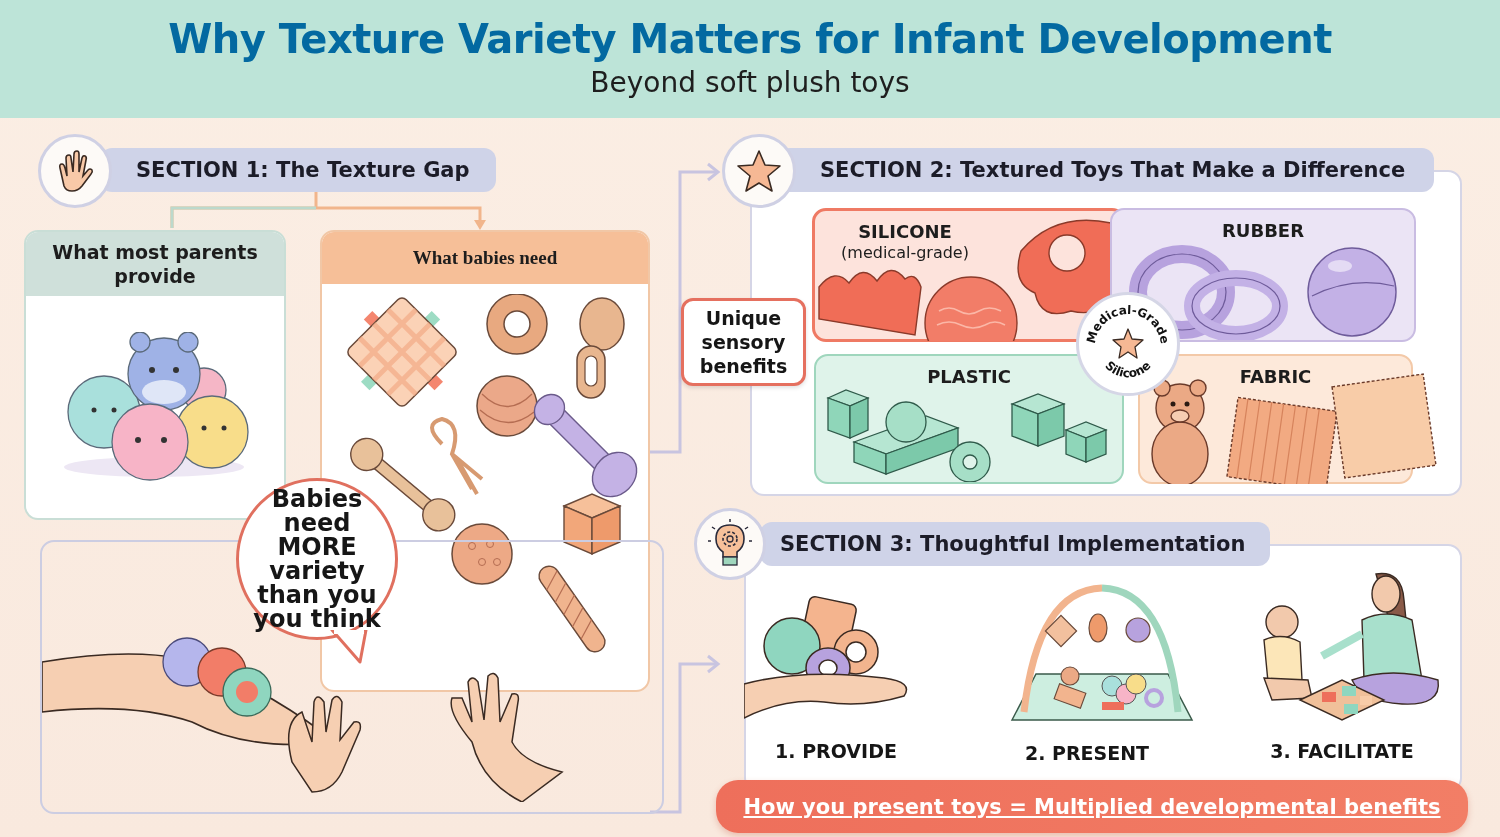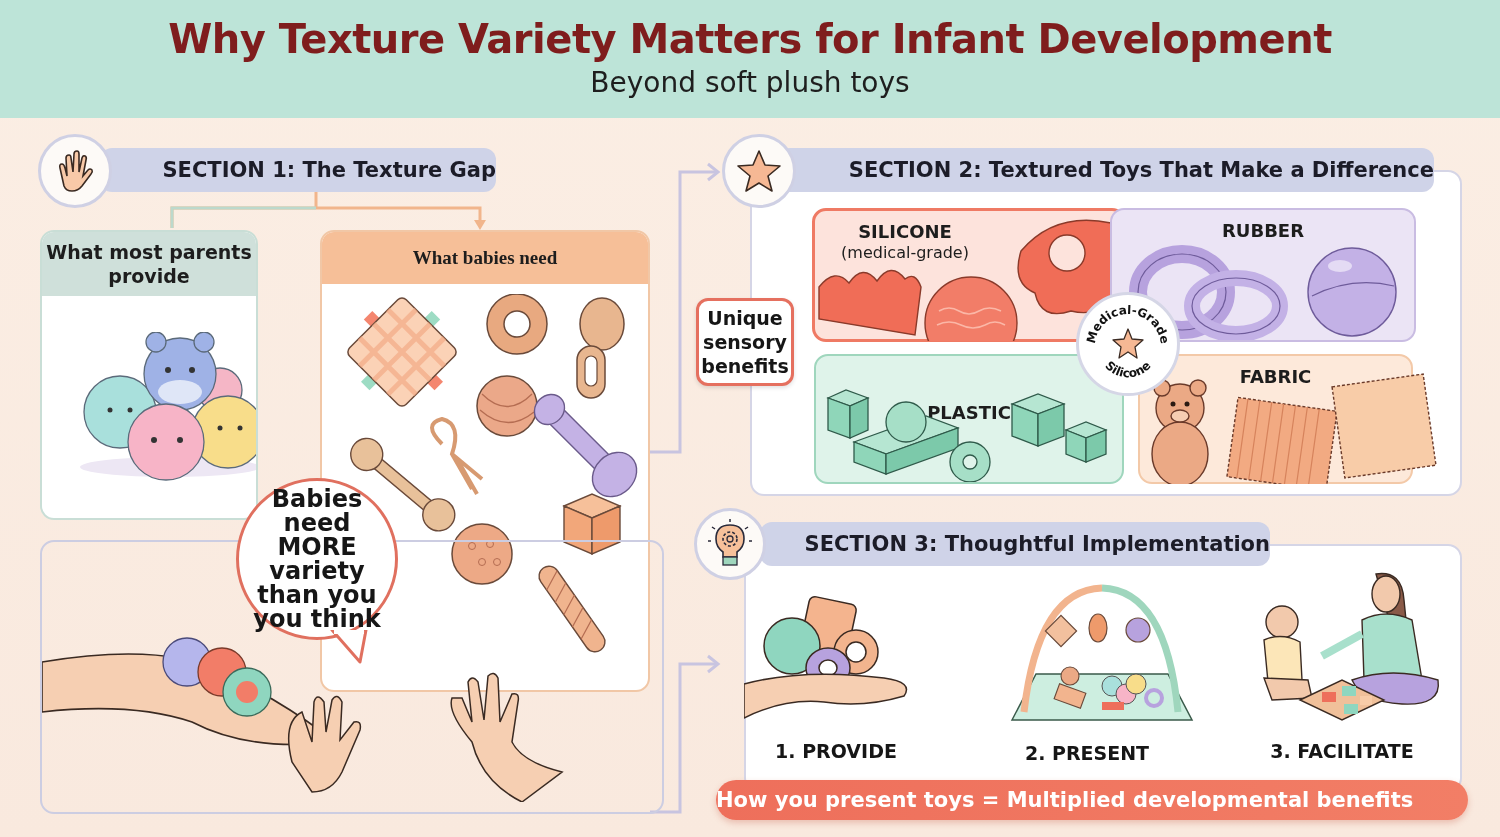--- a/index.html
+++ b/index.html
@@ -12,32 +12,32 @@
   }
   .abs { position: absolute; }
 
   
   .header {
     position: absolute; left: 0; top: 0; width: 1500px; height: 118px;
     background: #bde4d8;
   }
   .title {
     position: absolute; left: 0; top: 16px; width: 1500px; text-align: center;
-    font-size: 40px; font-weight: bold; letter-spacing: -0.5px; color: #7f1d1d;
+    font-size: 40px; font-weight: bold; letter-spacing: -0.5px; color: #0369a1;
   }
   .subtitle {
     position: absolute; left: 0; top: 66px; width: 1500px; text-align: center;
     font-size: 28px; color: #1e1e1e;
   }
 
   
   .section-pill {
     position: absolute; height: 44px; border-radius: 12px;
     background: #cfd3e8; font-weight: bold; font-size: 21px; color: #1c1c28;
-    display: flex; align-items: center; justify-content: flex-end;
+    display: flex; align-items: center;
   }
   .section-icon {
     position: absolute; width: 74px; height: 74px; border-radius: 50%;
     background: #fdfaf7; border: 3px solid #cfd0e4;
     display: flex; align-items: center; justify-content: center;
   }
 
   
   .panel {
     position: absolute; border-radius: 14px; background: #ffffff; overflow: hidden;
@@ -74,25 +74,26 @@
   }
   .badge {
     position: absolute; width: 104px; height: 104px; border-radius: 50%;
     background: #fff; border: 3px solid #d5d6e6;
   }
 
   .step-label {
     position: absolute; font-weight: bold; font-size: 19px; color: #161616; text-align: center;
   }
   .bottom-banner {
-    position: absolute; left: 716px; top: 780px; width: 752px; height: 40px;
+    position: absolute; left: 716px; top: 780px; width: 752px; height: 53px;
     border-radius: 22px; background: linear-gradient(90deg, #ee6f5b, #f27e66);
     color: #fff; font-size: 21px; font-weight: bold;
-    display: flex; align-items: center; justify-content: flex-start;
+    display: flex; align-items: center; justify-content: center;
     box-shadow: 0 3px 6px rgba(200,90,70,0.3);
+    text-decoration: underline;
   }
   svg { display: block; }
 </style>
 </head>
 <body>
 
 <div class="header">
   <div class="title">Why Texture Variety Matters for Infant Development</div>
   <div class="subtitle">Beyond soft plush toys</div>
 </div>
@@ -120,21 +121,21 @@
 
 <div class="section-pill" style="left:100px;top:148px;width:396px;padding-left:36px;">
   <span>SECTION 1: The Texture Gap</span>
 </div>
 <div class="section-icon" style="left:38px;top:134px;">
   <svg width="50" height="50" viewBox="0 0 50 50">
     <path d="M14 40 L10 22 Q9 18 12 18 Q14 18 15 22 L17 30 L16 12 Q16 9 19 9 Q21 9 21 12 L23 26 L24 8 Q24 5 27 5 Q29 5 29 8 L29 26 L32 12 Q33 9 35 10 Q37 11 36 14 L33 30 L38 24 Q40 22 42 24 Q43 26 41 28 L32 40 Q28 45 22 45 Q16 45 14 40 Z" fill="#f8c9a8" stroke="#3a2a22" stroke-width="1.6"></path>
   </svg>
 </div>
 
-<div class="panel" style="left:40px;top:230px;width:218px;height:290px;border:2px solid #c9ded6;">
+<div class="panel" style="left:24px;top:230px;width:262px;height:290px;border:2px solid #c9ded6;">
   <div class="panel-head" style="height:64px;background:#cfe0da;">What most parents provide</div>
   <svg class="abs" style="left:28px;top:100px;" width="200" height="150" viewBox="0 0 200 150">
     <ellipse cx="100" cy="135" rx="90" ry="10" fill="#ede7f4"></ellipse>
     <circle cx="50" cy="80" r="36" fill="#a9e0dc" stroke="#5b6a7a" stroke-width="1.3"></circle>
     <circle cx="150" cy="58" r="22" fill="#f5b6c6" stroke="#5b6a7a" stroke-width="1.3"></circle>
     <circle cx="110" cy="42" r="36" fill="#9fb2e6" stroke="#5b6a7a" stroke-width="1.3"></circle>
     <circle cx="86" cy="10" r="10" fill="#9fb2e6" stroke="#5b6a7a" stroke-width="1.3"></circle>
     <circle cx="134" cy="10" r="10" fill="#9fb2e6" stroke="#5b6a7a" stroke-width="1.3"></circle>
     <ellipse cx="110" cy="60" rx="22" ry="12" fill="#dfe6f7"></ellipse>
     <circle cx="158" cy="100" r="36" fill="#f8dd8a" stroke="#5b6a7a" stroke-width="1.3"></circle>
@@ -255,21 +256,21 @@
     <ellipse cx="70" cy="52" rx="44" ry="38" fill="none" stroke="#6e5b9a" stroke-width="1.2"></ellipse>
     <ellipse cx="124" cy="66" rx="44" ry="28" fill="none" stroke="#c3b1e6" stroke-width="16"></ellipse>
     <ellipse cx="124" cy="66" rx="44" ry="28" fill="none" stroke="#6e5b9a" stroke-width="1.2"></ellipse>
     <circle cx="240" cy="52" r="44" fill="#c3b1e6" stroke="#6e5b9a" stroke-width="1.4"></circle>
     <path d="M200 56 Q240 36 282 46" stroke="#6e5b9a" stroke-width="1.2" fill="none"></path>
     <ellipse cx="228" cy="26" rx="12" ry="6" fill="#e4dbf4"></ellipse>
   </svg>
 </div>
 
 <div class="mat-card" style="left:814px;top:354px;width:310px;height:130px;background:#dff3ea;border-color:#9fd6bd;">
-  <div class="mat-label" style="top:10px;margin-top:36px;">PLASTIC</div>
+  <div class="mat-label" style="top:10px;">PLASTIC</div>
   <svg class="abs" style="left:0;top:20px;" width="306" height="106" viewBox="0 0 306 106">
     <g stroke="#2f5a4a" stroke-width="1.3">
       <polygon points="12,22 30,14 52,22 34,30" fill="#b6e6d2"></polygon>
       <polygon points="12,22 34,30 34,62 12,54" fill="#8fd6b9"></polygon>
       <polygon points="52,22 34,30 34,62 52,54" fill="#7cc9aa"></polygon>
       <polygon points="38,66 110,40 142,52 70,78" fill="#b6e6d2"></polygon>
       <polygon points="38,66 70,78 70,98 38,86" fill="#8fd6b9"></polygon>
       <polygon points="70,78 142,52 142,72 70,98" fill="#7cc9aa"></polygon>
       <circle cx="90" cy="46" r="20" fill="#a6dfc7"></circle>
       <circle cx="154" cy="86" r="20" fill="#a6dfc7"></circle>
@@ -315,21 +316,21 @@
     <text font-family="DejaVu Sans, sans-serif" font-weight="bold" font-size="12" fill="#111">
       <textPath href="#arcTop" startOffset="50%" text-anchor="middle">Medical-Grade</textPath>
     </text>
     <text font-family="DejaVu Sans, sans-serif" font-weight="bold" font-size="12" fill="#111">
       <textPath href="#arcBot" startOffset="50%" text-anchor="middle">Silicone</textPath>
     </text>
     <polygon points="49,34 53,44 64,45 56,52 58,63 49,57 40,63 42,52 34,45 45,44" fill="#f6b894" stroke="#3a2a22" stroke-width="1.3" stroke-linejoin="round"></polygon>
   </svg>
 </div>
 
-<div class="callout" style="left:696px;top:298px;width:98px;height:88px;">
+<div class="callout" style="left:681px;top:298px;width:125px;height:88px;">
   <span>Unique sensory benefits</span>
 </div>
 
 <div class="frame" style="left:744px;top:544px;width:718px;height:248px;background:#ffffff;border-color:#d5d5e6;"></div>
 <div class="section-pill" style="left:760px;top:522px;width:510px;padding-left:20px;">
   <span>SECTION 3: Thoughtful Implementation</span>
 </div>
 <div class="section-icon" style="left:694px;top:508px;width:72px;height:72px;">
   <svg width="44" height="50" viewBox="0 0 44 50">
     <path d="M22 6 Q36 6 36 20 Q36 28 29 33 L29 38 L15 38 L15 33 Q8 28 8 20 Q8 6 22 6 Z" fill="#f6c09a" stroke="#2a2a3a" stroke-width="1.6"></path>

